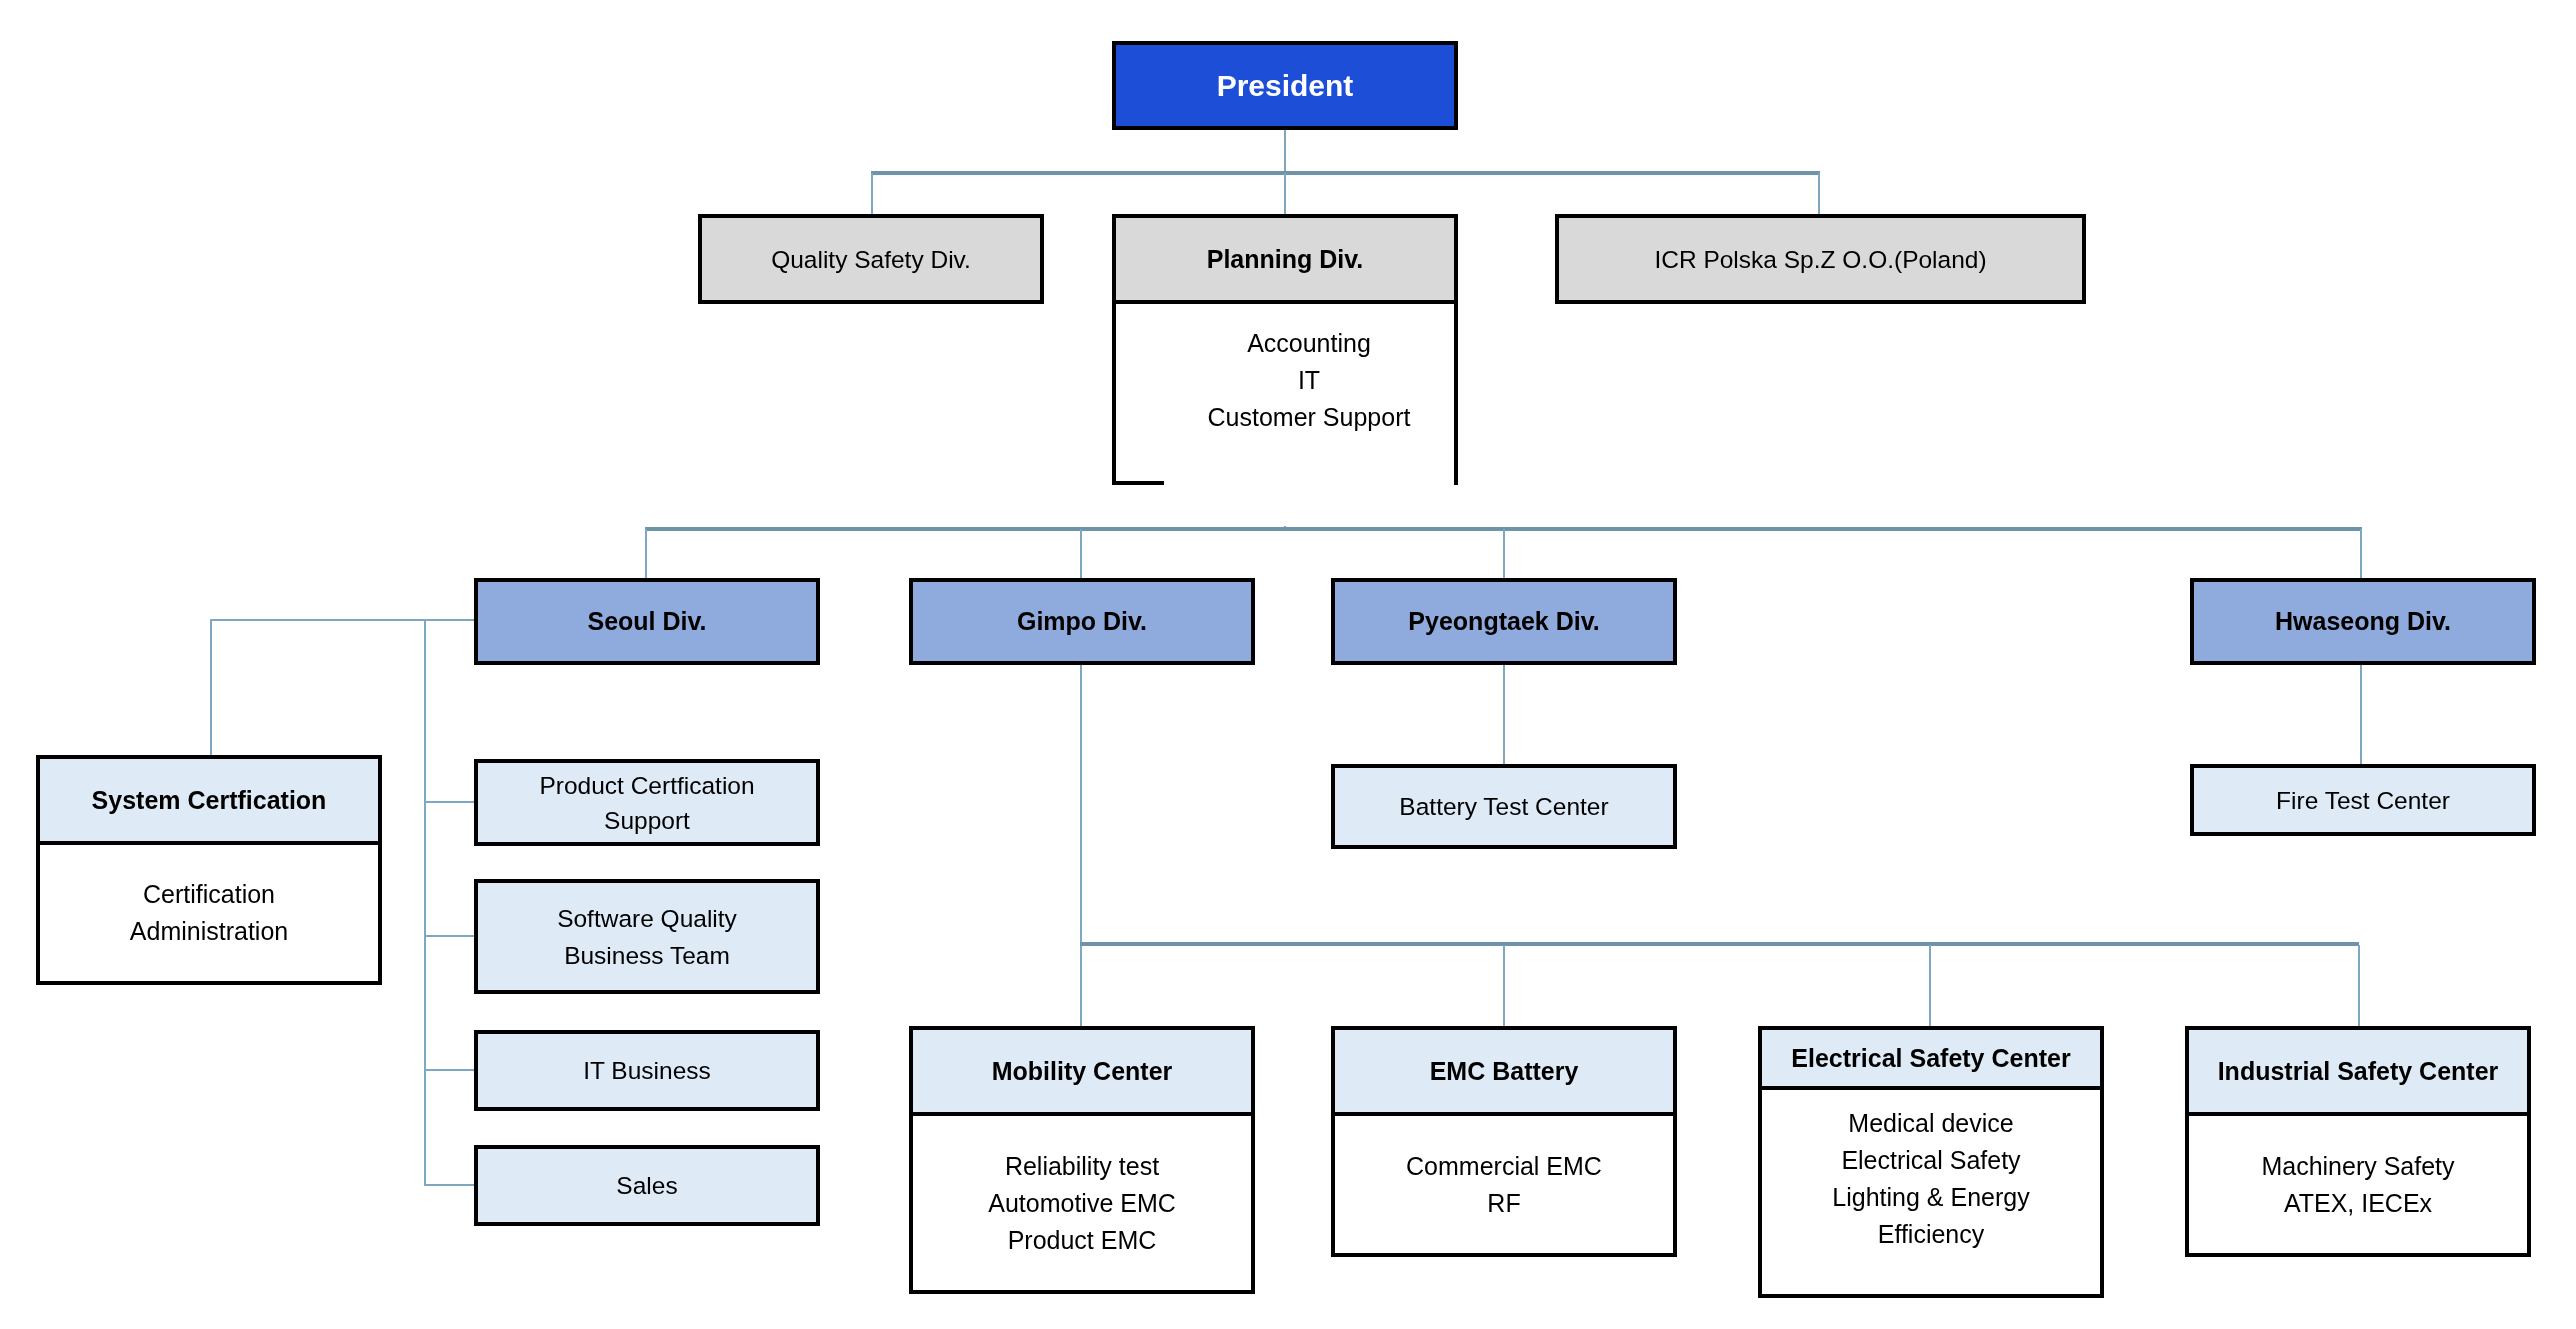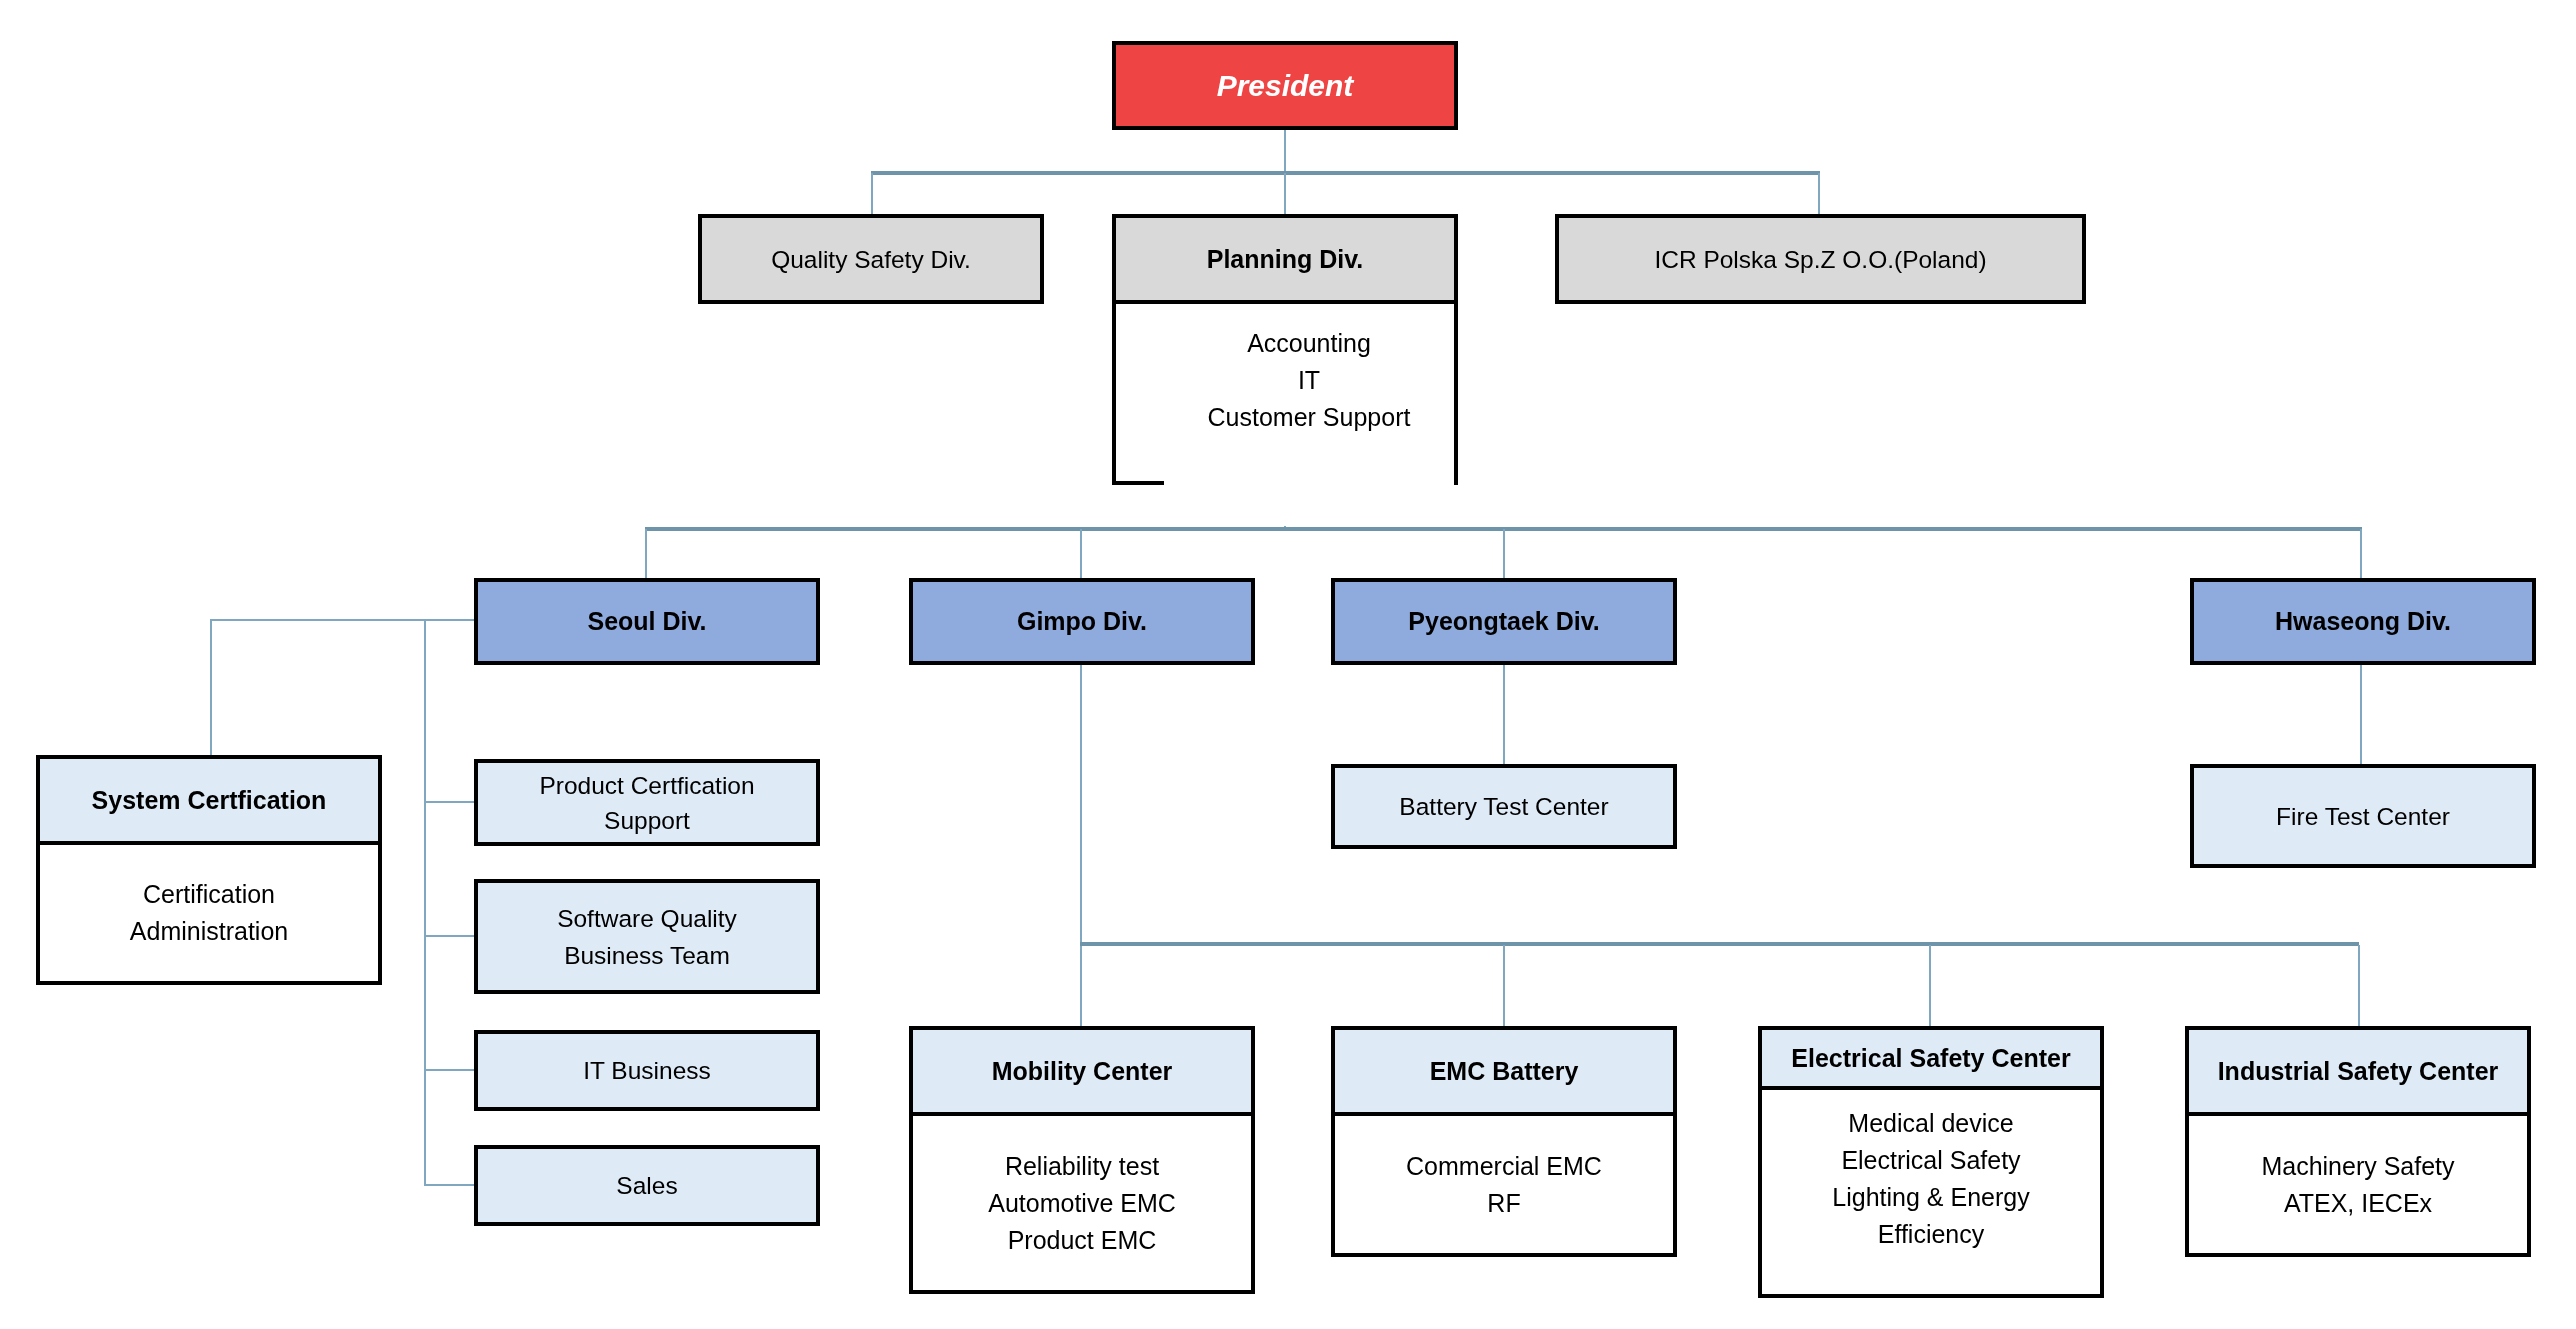--- a/index.html
+++ b/index.html
@@ -5,21 +5,21 @@
   html,body{margin:0;padding:0;background:#ffffff;}
   #canvas{
     position:relative;width:2576px;height:1329px;background:#ffffff;overflow:hidden;
     font-family:"Liberation Sans", sans-serif;color:#000;
   }
   .box{
     position:absolute;box-sizing:border-box;border:4.1px solid #000;
     display:flex;align-items:center;justify-content:center;text-align:center;
     font-size:24.5px;line-height:33px;padding:0 24.5px;
   }
-  .president{background:#ef4444;color:#fff;font-weight:bold;font-size:30px;border-width:4.9px;font-style:italic;}
+  .president{background:#1d4ed8;color:#fff;font-weight:bold;font-size:30px;border-width:4.9px;}
   .dept{background:#D9D9D9;}
   .division{background:#8FAADC;font-weight:bold;font-size:25px;}
   .center{background:#DEEAF6;}
   .combo{position:absolute;box-sizing:border-box;border:4.1px solid #000;background:#fff;}
   .combo .hd{
     box-sizing:border-box;border-bottom:4.1px solid #000;background:#DEEAF6;
     display:flex;align-items:center;justify-content:center;text-align:center;
     font-weight:bold;font-size:25px;padding:0 16.3px;
   }
   .combo .hd.gray{background:#D9D9D9;}
@@ -124,21 +124,21 @@
   <div class="box center" style="left:474px;top:1030px;width:346px;height:81px;">
     <span>IT Business</span>
   </div>
   <div class="box center" style="left:474px;top:1145px;width:346px;height:81px;">
     <span>Sales</span>
   </div>
 
   <div class="box center" style="left:1331px;top:764px;width:346px;height:85px;">
     <span>Battery Test Center</span>
   </div>
-  <div class="box center" style="left:2190px;top:764px;width:346px;height:104px;">
+  <div class="box center" style="left:2190px;top:764px;width:346px;height:72px;">
     <span>Fire Test Center</span>
   </div>
 
   <div class="combo" style="left:909px;top:1026px;width:346px;height:268px;">
     <div class="hd" style="height:86px;">
       <span>Mobility Center</span>
     </div>
     <div class="bd" style="height:174px;">
       <div class="line2">Reliability test</div>
       <div class="line2">Automotive EMC</div>

